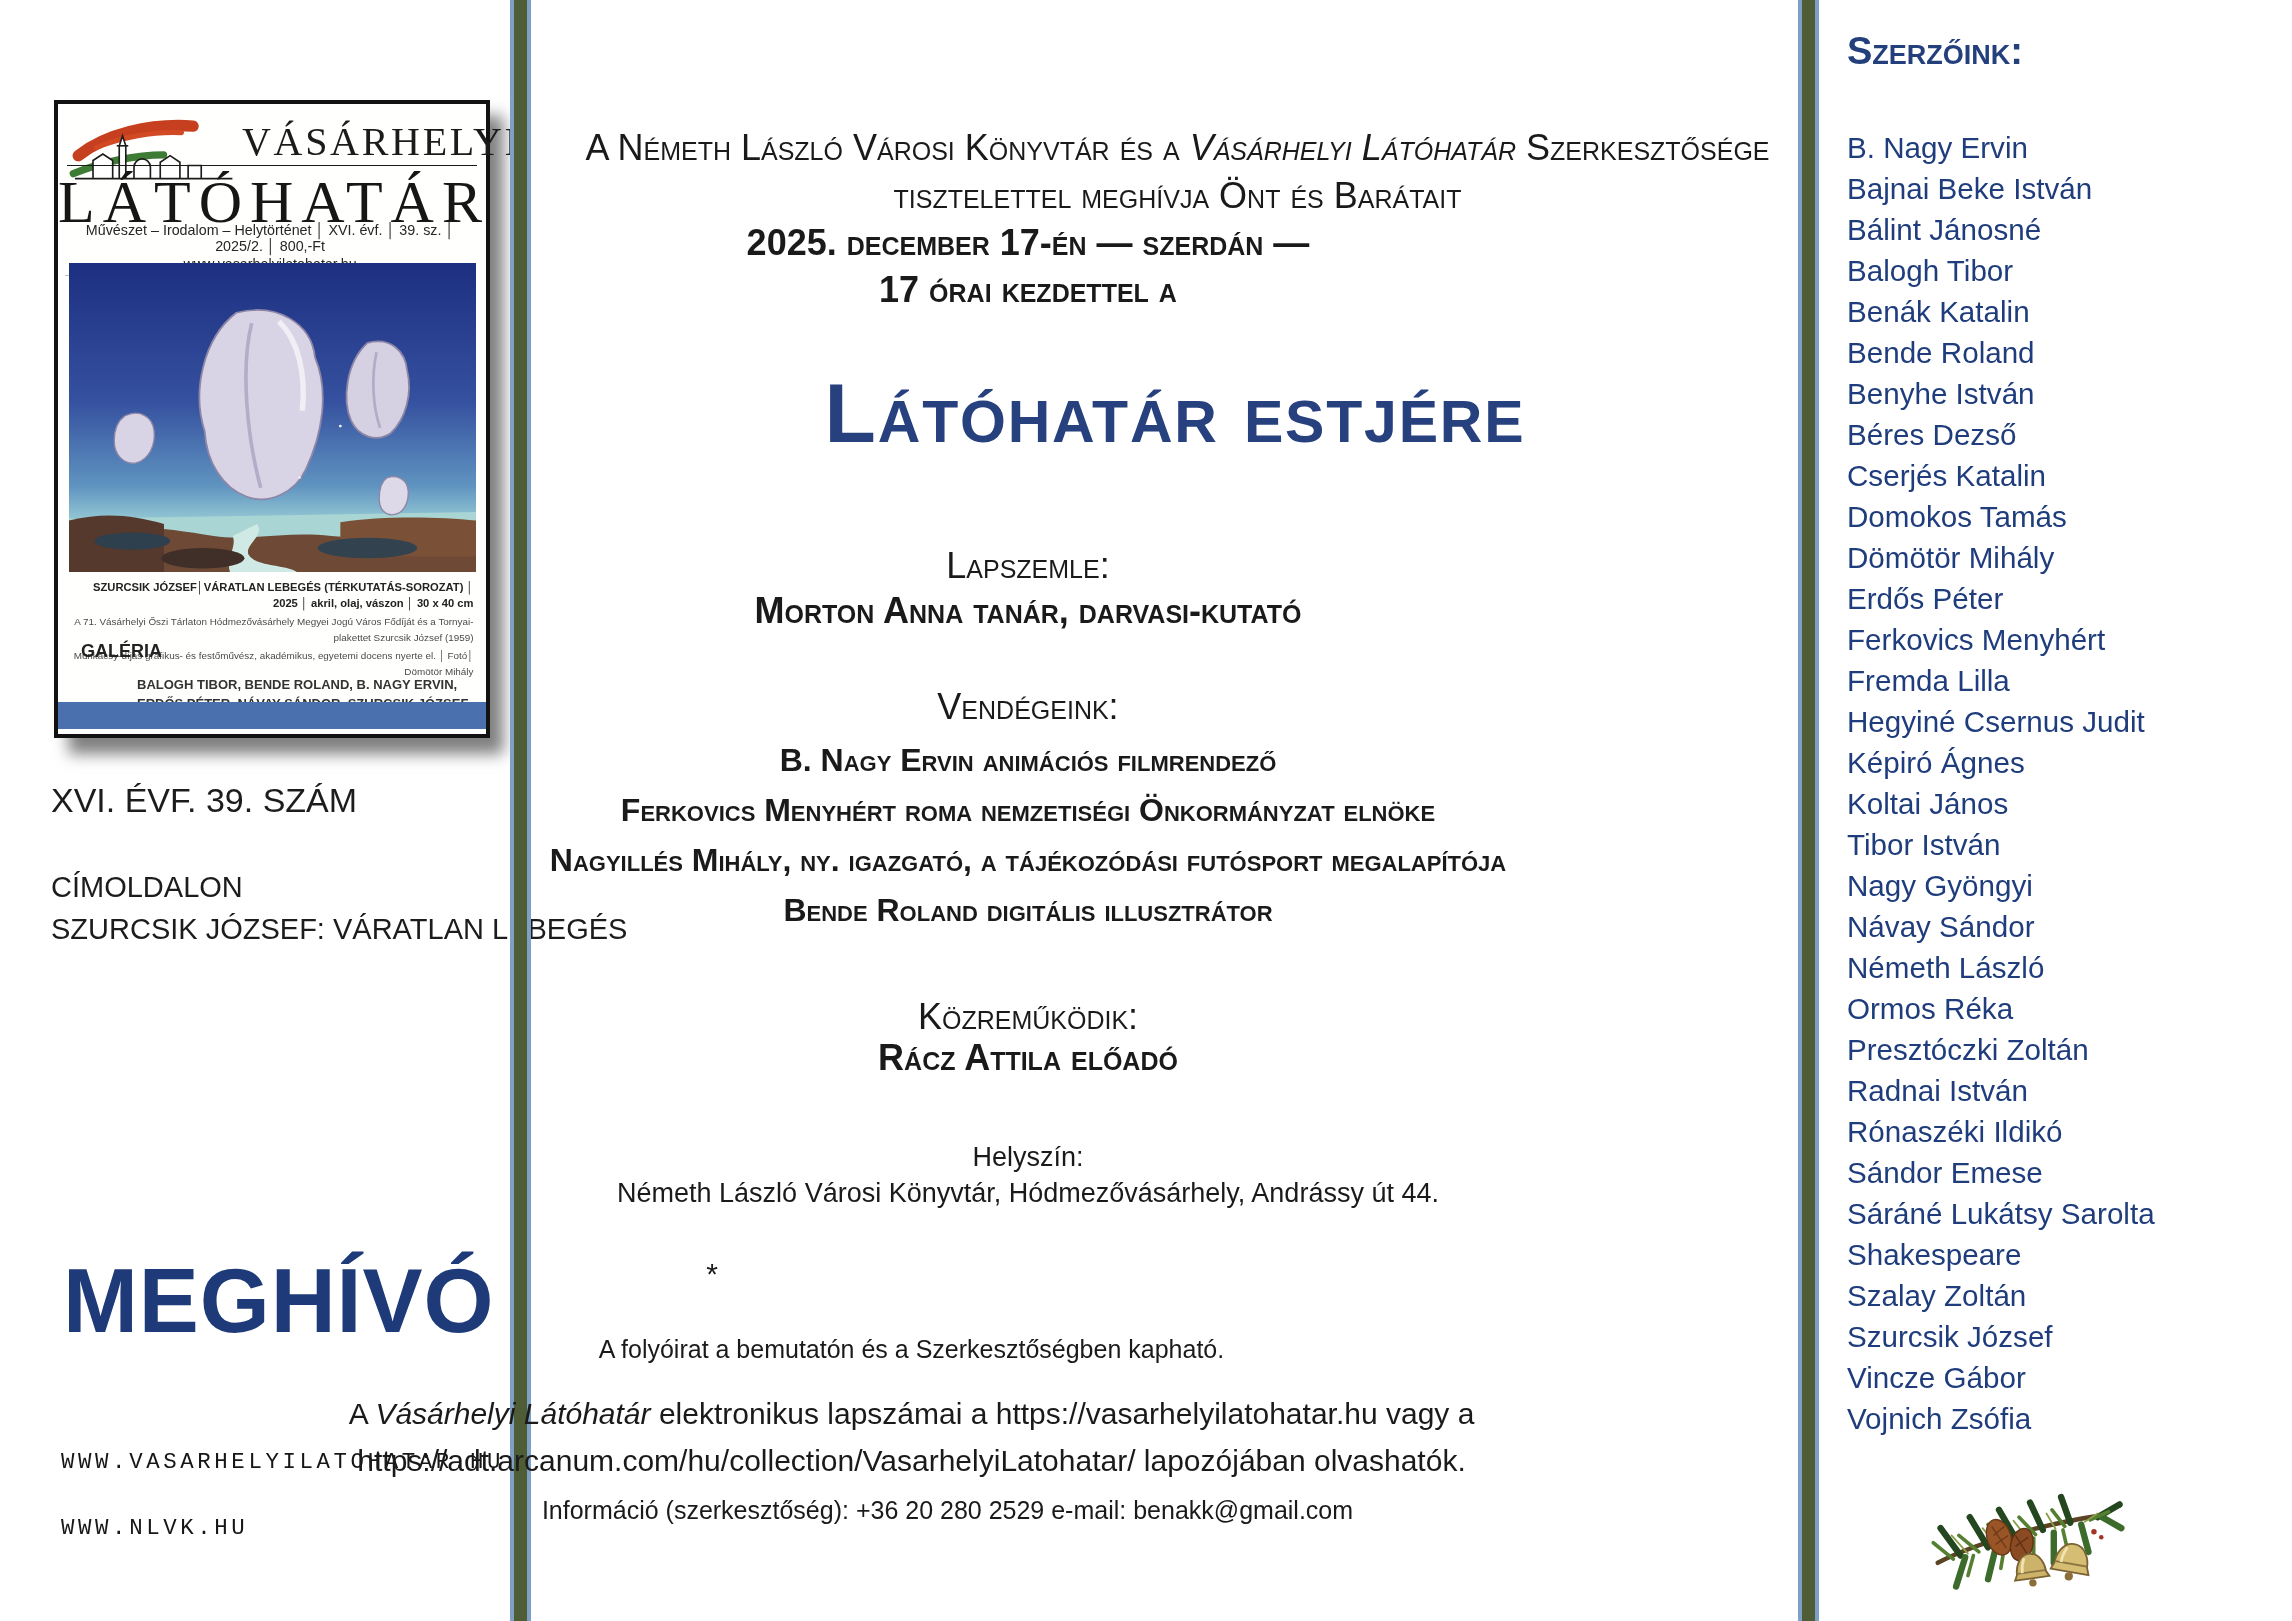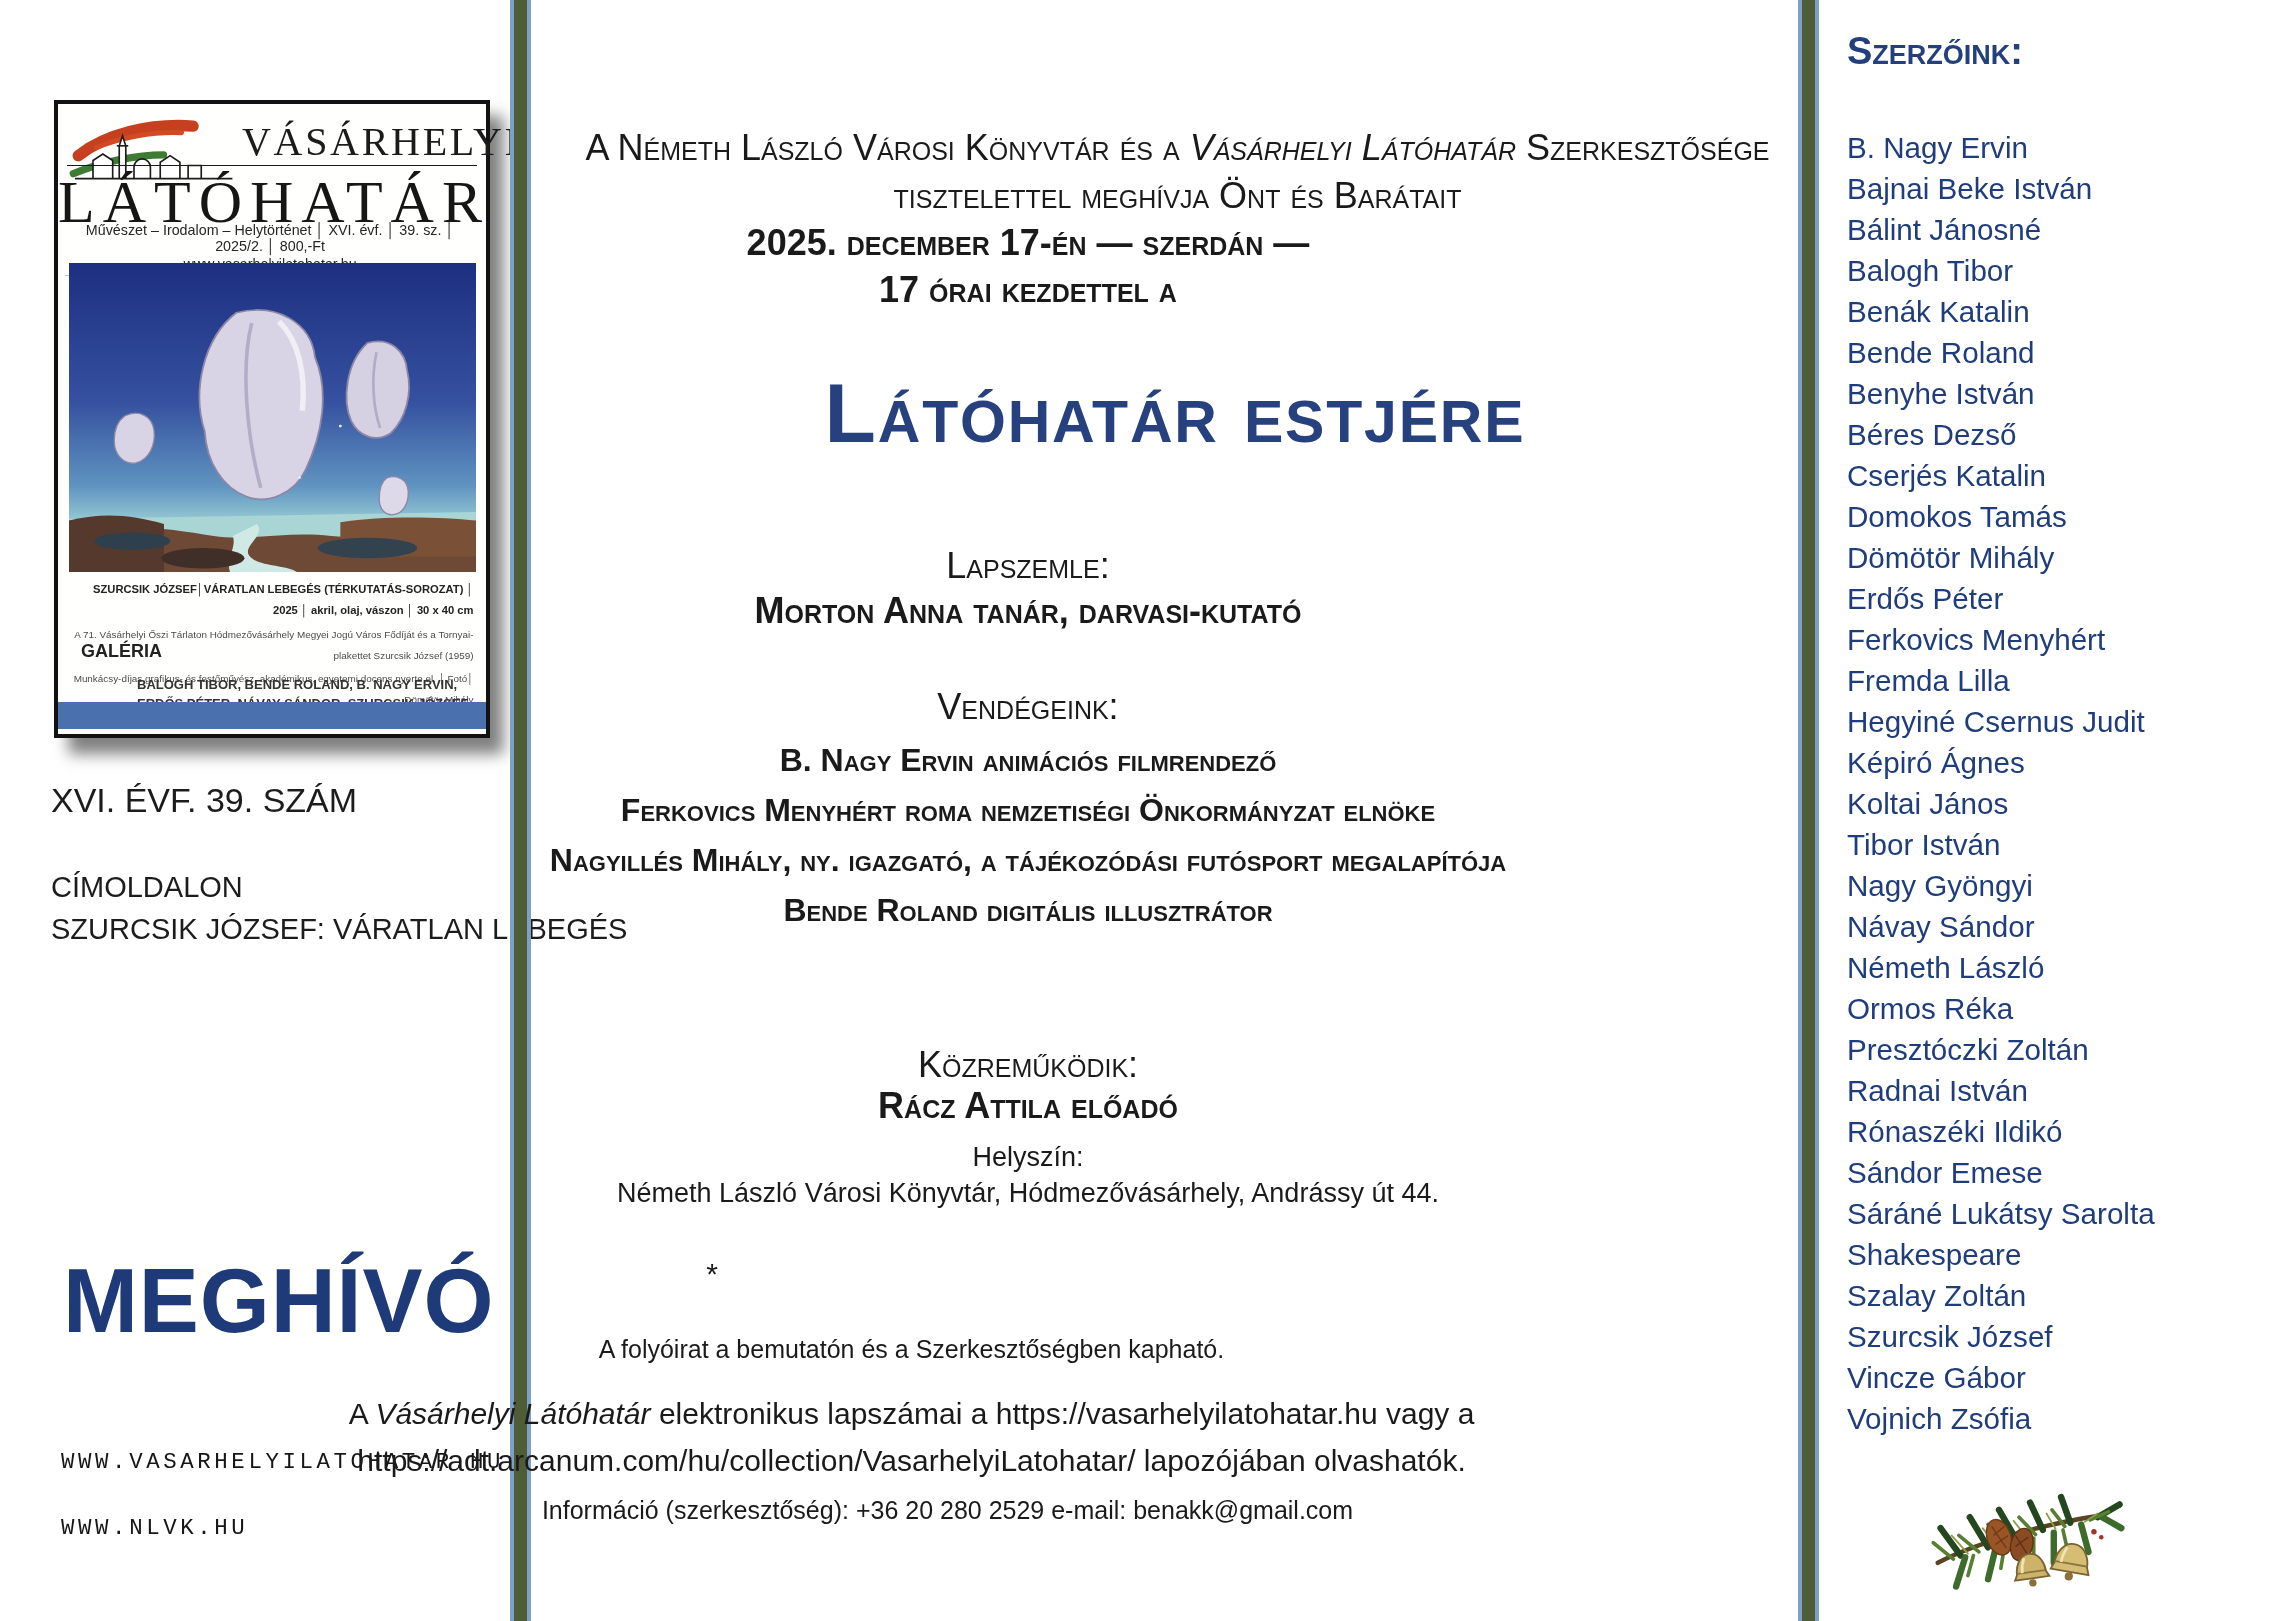--- a/index.html
+++ b/index.html
@@ -20,21 +20,21 @@
     font-family:"Liberation Serif",serif;font-size:40px;letter-spacing:2.7px;color:#1b1b1b;}
   .mast-rule{position:absolute;left:9px;right:9px;top:61px;border-top:1.8px solid #1a1a1a;}
   .mast-bottom{position:absolute;left:0;right:0;top:64px;text-align:center;
     font-family:"Liberation Serif",serif;font-size:60px;letter-spacing:8px;color:#161616;}
   .logo-svg{position:absolute;left:7.2px;top:9px;width:179px;height:82px;}
   .meta-block{position:absolute;left:7.2px;right:11px;top:118px;text-align:center;
     border-bottom:0.9px solid #c0c0c0;padding-bottom:3.6px;}
   .meta-line{font-size:14.3px;color:#262626;}
   .meta-url{font-size:14.3px;color:#262626;margin-top:1.8px;}
   .cover-art{position:absolute;left:10.7px;top:159px;width:407px;height:309px;}
-  .cover-caption{position:absolute;left:10.7px;right:12.5px;top:475px;text-align:right;line-height:21px;}
+  .cover-caption{position:absolute;left:10.7px;right:12.5px;top:475px;text-align:right;line-height:16px;}
   .cap1{font-size:11.2px;font-weight:bold;color:#222;}
   .cap2{font-size:9.9px;color:#4a4a4a;margin-top:2.7px;}
   .galeria{position:absolute;left:23px;top:537px;font-size:18px;font-weight:bold;color:#222;}
   .gal-names{position:absolute;left:79px;top:571px;font-size:13px;font-weight:bold;
     color:#333;line-height:19px;}
   .cover-bar{position:absolute;left:0;right:0;top:598px;height:27px;background:#4a70ae;}
 
   .issue-label{position:absolute;left:51px;top:781px;font-size:34px;color:#1c1c1c;}
   .credit-label{position:absolute;left:51px;top:871px;font-size:29px;color:#1c1c1c;}
   .credit-title{position:absolute;left:51px;top:913px;font-size:29px;color:#1c1c1c;}
@@ -45,21 +45,21 @@
 
   
   .w-intro{left:530px;width:1295px;top:124px;font-size:36px;line-height:48px;}
   .w-datetime{left:530px;width:996px;top:219px;font-size:36px;line-height:47px;font-weight:bold;}
   .w-title{left:530px;width:1290px;top:365px;}
   .event-title{font-size:84px;font-weight:bold;color:#27417f;letter-spacing:1.8px;}
   .w-review{left:530px;width:996px;top:543px;font-size:36px;line-height:45px;}
   .w-guests{left:530px;width:996px;top:686px;}
   .guest-label{font-size:36px;}
   .guest-line{font-size:32px;font-weight:bold;line-height:50px;}
-  .w-contrib{left:530px;width:996px;top:996px;font-size:36px;line-height:41px;margin-top:48px;}
+  .w-contrib{left:530px;width:996px;top:996px;font-size:36px;line-height:41px;}
   .w-venue{left:530px;width:996px;top:1139px;font-size:27px;line-height:36px;}
   .w-ast{left:530px;width:364px;top:1257px;font-size:30px;}
   .w-note1{left:530px;width:763px;top:1327px;font-size:25px;margin-top:8px;}
   .w-note2{left:530px;width:763px;top:1394px;font-size:30px;line-height:39px;gap:8px;}
   .w-note3{left:530px;width:763px;top:1496px;font-size:25px;padding-left:36px;}
   .bold{font-weight:bold;}
   .it{font-style:italic;}
 
   
   .authors-header{position:absolute;left:1847px;top:30px;font-size:38px;font-weight:600;

